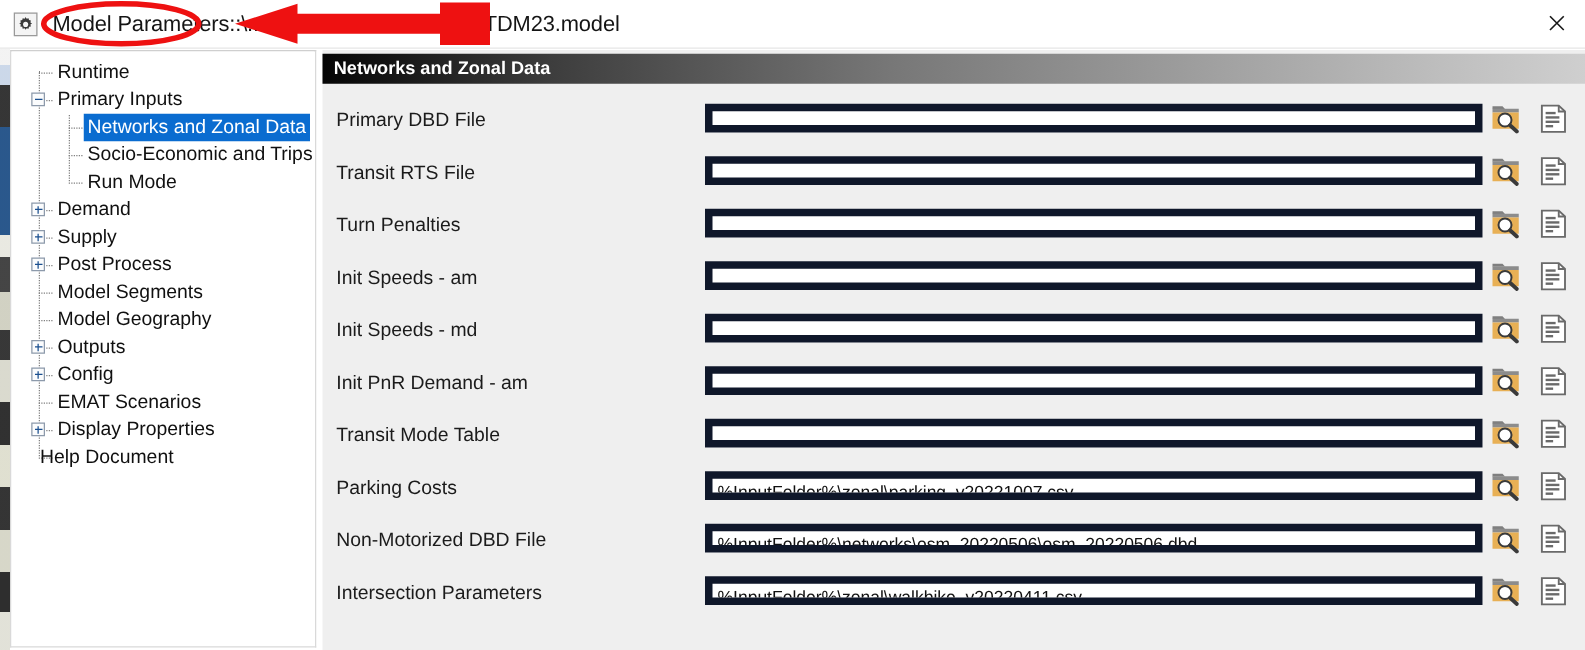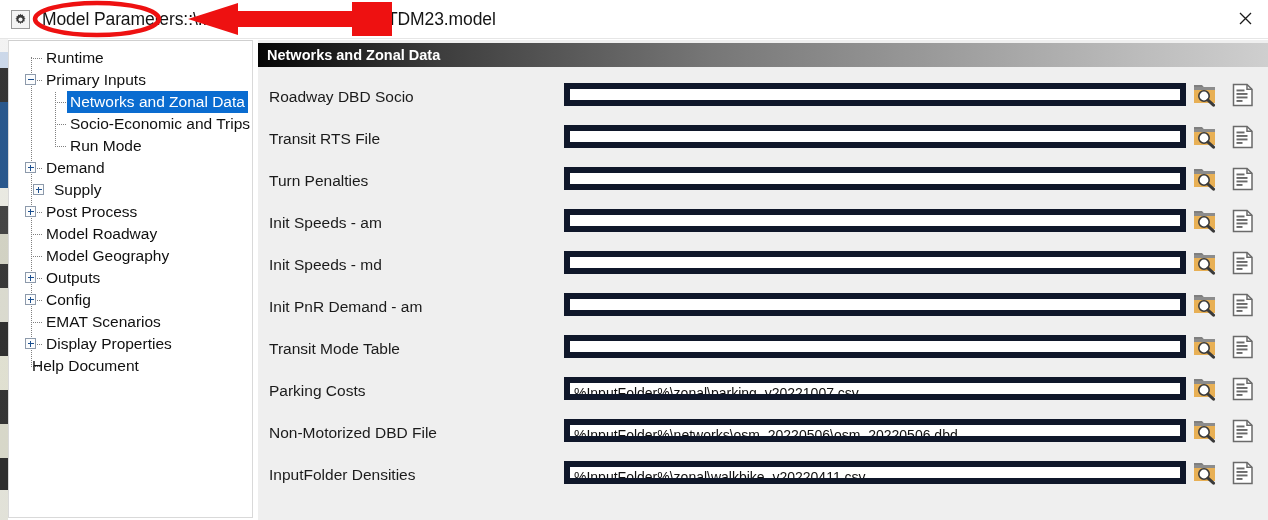--- a/index.html
+++ b/index.html
@@ -259,32 +259,32 @@
         <div class="hline" style="left: 46px; top: 105px; width: 11px;"></div>
         <div class="node" style="top: 94px; position: absolute; left: 0px; width: 243px;">
           <span class="lbl" style="left: 58px;">Run Mode</span>
         </div>
         <div class="hline" style="left: 22px; top: 127px; width: 11px;"></div>
         <div class="node" style="top: 116px; position: absolute; left: 0px; width: 243px;">
           <div class="toggle plus" style="left: 16px; top: 5px;"></div>
           <span class="lbl" style="left: 34px;">Demand</span>
         </div>
         <div class="hline" style="left: 22px; top: 149px; width: 11px;"></div>
-        <div class="node" style="top: 138px; position: absolute; left: 8px; width: 243px; padding-left: 12px;">
+        <div class="node" style="top: 138px; position: absolute; left: 0px; width: 243px; padding-left: 12px;">
           <div class="toggle plus" style="left: 16px; top: 5px;"></div>
           <span class="lbl" style="left: 34px;">Supply</span>
         </div>
         <div class="hline" style="left: 22px; top: 171px; width: 11px;"></div>
         <div class="node" style="top: 160px; position: absolute; left: 0px; width: 243px;">
           <div class="toggle plus" style="left: 16px; top: 5px;"></div>
           <span class="lbl" style="left: 34px;">Post Process</span>
         </div>
         <div class="hline" style="left: 22px; top: 193px; width: 11px;"></div>
         <div class="node" style="top: 182px; position: absolute; left: 0px; width: 243px;">
-          <span class="lbl" style="left: 34px;">Model Roadway</span>
+          <span class="lbl" style="left: 34px;">Model Segments</span>
         </div>
         <div class="hline" style="left: 22px; top: 215px; width: 11px;"></div>
         <div class="node" style="top: 204px; position: absolute; left: 0px; width: 243px;">
           <span class="lbl" style="left: 34px;">Model Geography</span>
         </div>
         <div class="hline" style="left: 22px; top: 237px; width: 11px;"></div>
         <div class="node" style="top: 226px; position: absolute; left: 0px; width: 243px;">
           <div class="toggle plus" style="left: 16px; top: 5px;"></div>
           <span class="lbl" style="left: 34px;">Outputs</span>
         </div>
@@ -308,21 +308,21 @@
         </div>
       </div>
   </div>
 
   <div class="main">
     <div class="panel-header">
       <div class="ph-text">Networks and Zonal Data</div>
     </div>
     <div id="rows">
         <div class="row" style="top: 36px;">
-          <div class="label">Roadway DBD Socio</div>
+          <div class="label">Primary DBD File</div>
           <div class="field"></div>
           <div class="icon-btn icon-browse">
             <svg width="24" height="24" viewBox="0 0 24 24">
               <path fill="#7f7f7f" d="M1 2h8l2 2.2H1z"></path>
               <rect x="1" y="4" width="21" height="3" fill="#8c8c8c"></rect>
               <rect x="1" y="7" width="21" height="13" fill="#e8b055"></rect>
               <circle cx="11" cy="13" r="5.2" fill="#ffffff" stroke="#3a3a3a" stroke-width="1.6"></circle>
               <path d="M15 17.2 L20.5 22.2" stroke="#3a3a3a" stroke-width="3" stroke-linecap="round"></path>
             </svg>
           </div>
@@ -515,21 +515,21 @@
               <path d="M1.5 1.5 H15 L20 6.2 V22.5 H1.5 Z" fill="#ffffff" stroke="#6a6a6a" stroke-width="1.5"></path>
               <path d="M15 1.5 V6.2 H20" fill="none" stroke="#6a6a6a" stroke-width="1.5"></path>
               <rect x="4.5" y="6.5" width="8" height="1.9" fill="#6a6a6a"></rect>
               <rect x="4.5" y="10" width="11" height="1.9" fill="#6a6a6a"></rect>
               <rect x="4.5" y="13.5" width="11" height="1.9" fill="#6a6a6a"></rect>
               <rect x="4.5" y="17" width="6" height="1.9" fill="#6a6a6a"></rect>
             </svg>
           </div>
         </div>
         <div class="row" style="top: 414px;">
-          <div class="label">InputFolder Densities</div>
+          <div class="label">Intersection Parameters</div>
           <div class="field">%InputFolder%\zonal\walkbike_v20220411.csv</div>
           <div class="icon-btn icon-browse">
             <svg width="24" height="24" viewBox="0 0 24 24">
               <path fill="#7f7f7f" d="M1 2h8l2 2.2H1z"></path>
               <rect x="1" y="4" width="21" height="3" fill="#8c8c8c"></rect>
               <rect x="1" y="7" width="21" height="13" fill="#e8b055"></rect>
               <circle cx="11" cy="13" r="5.2" fill="#ffffff" stroke="#3a3a3a" stroke-width="1.6"></circle>
               <path d="M15 17.2 L20.5 22.2" stroke="#3a3a3a" stroke-width="3" stroke-linecap="round"></path>
             </svg>
           </div>

